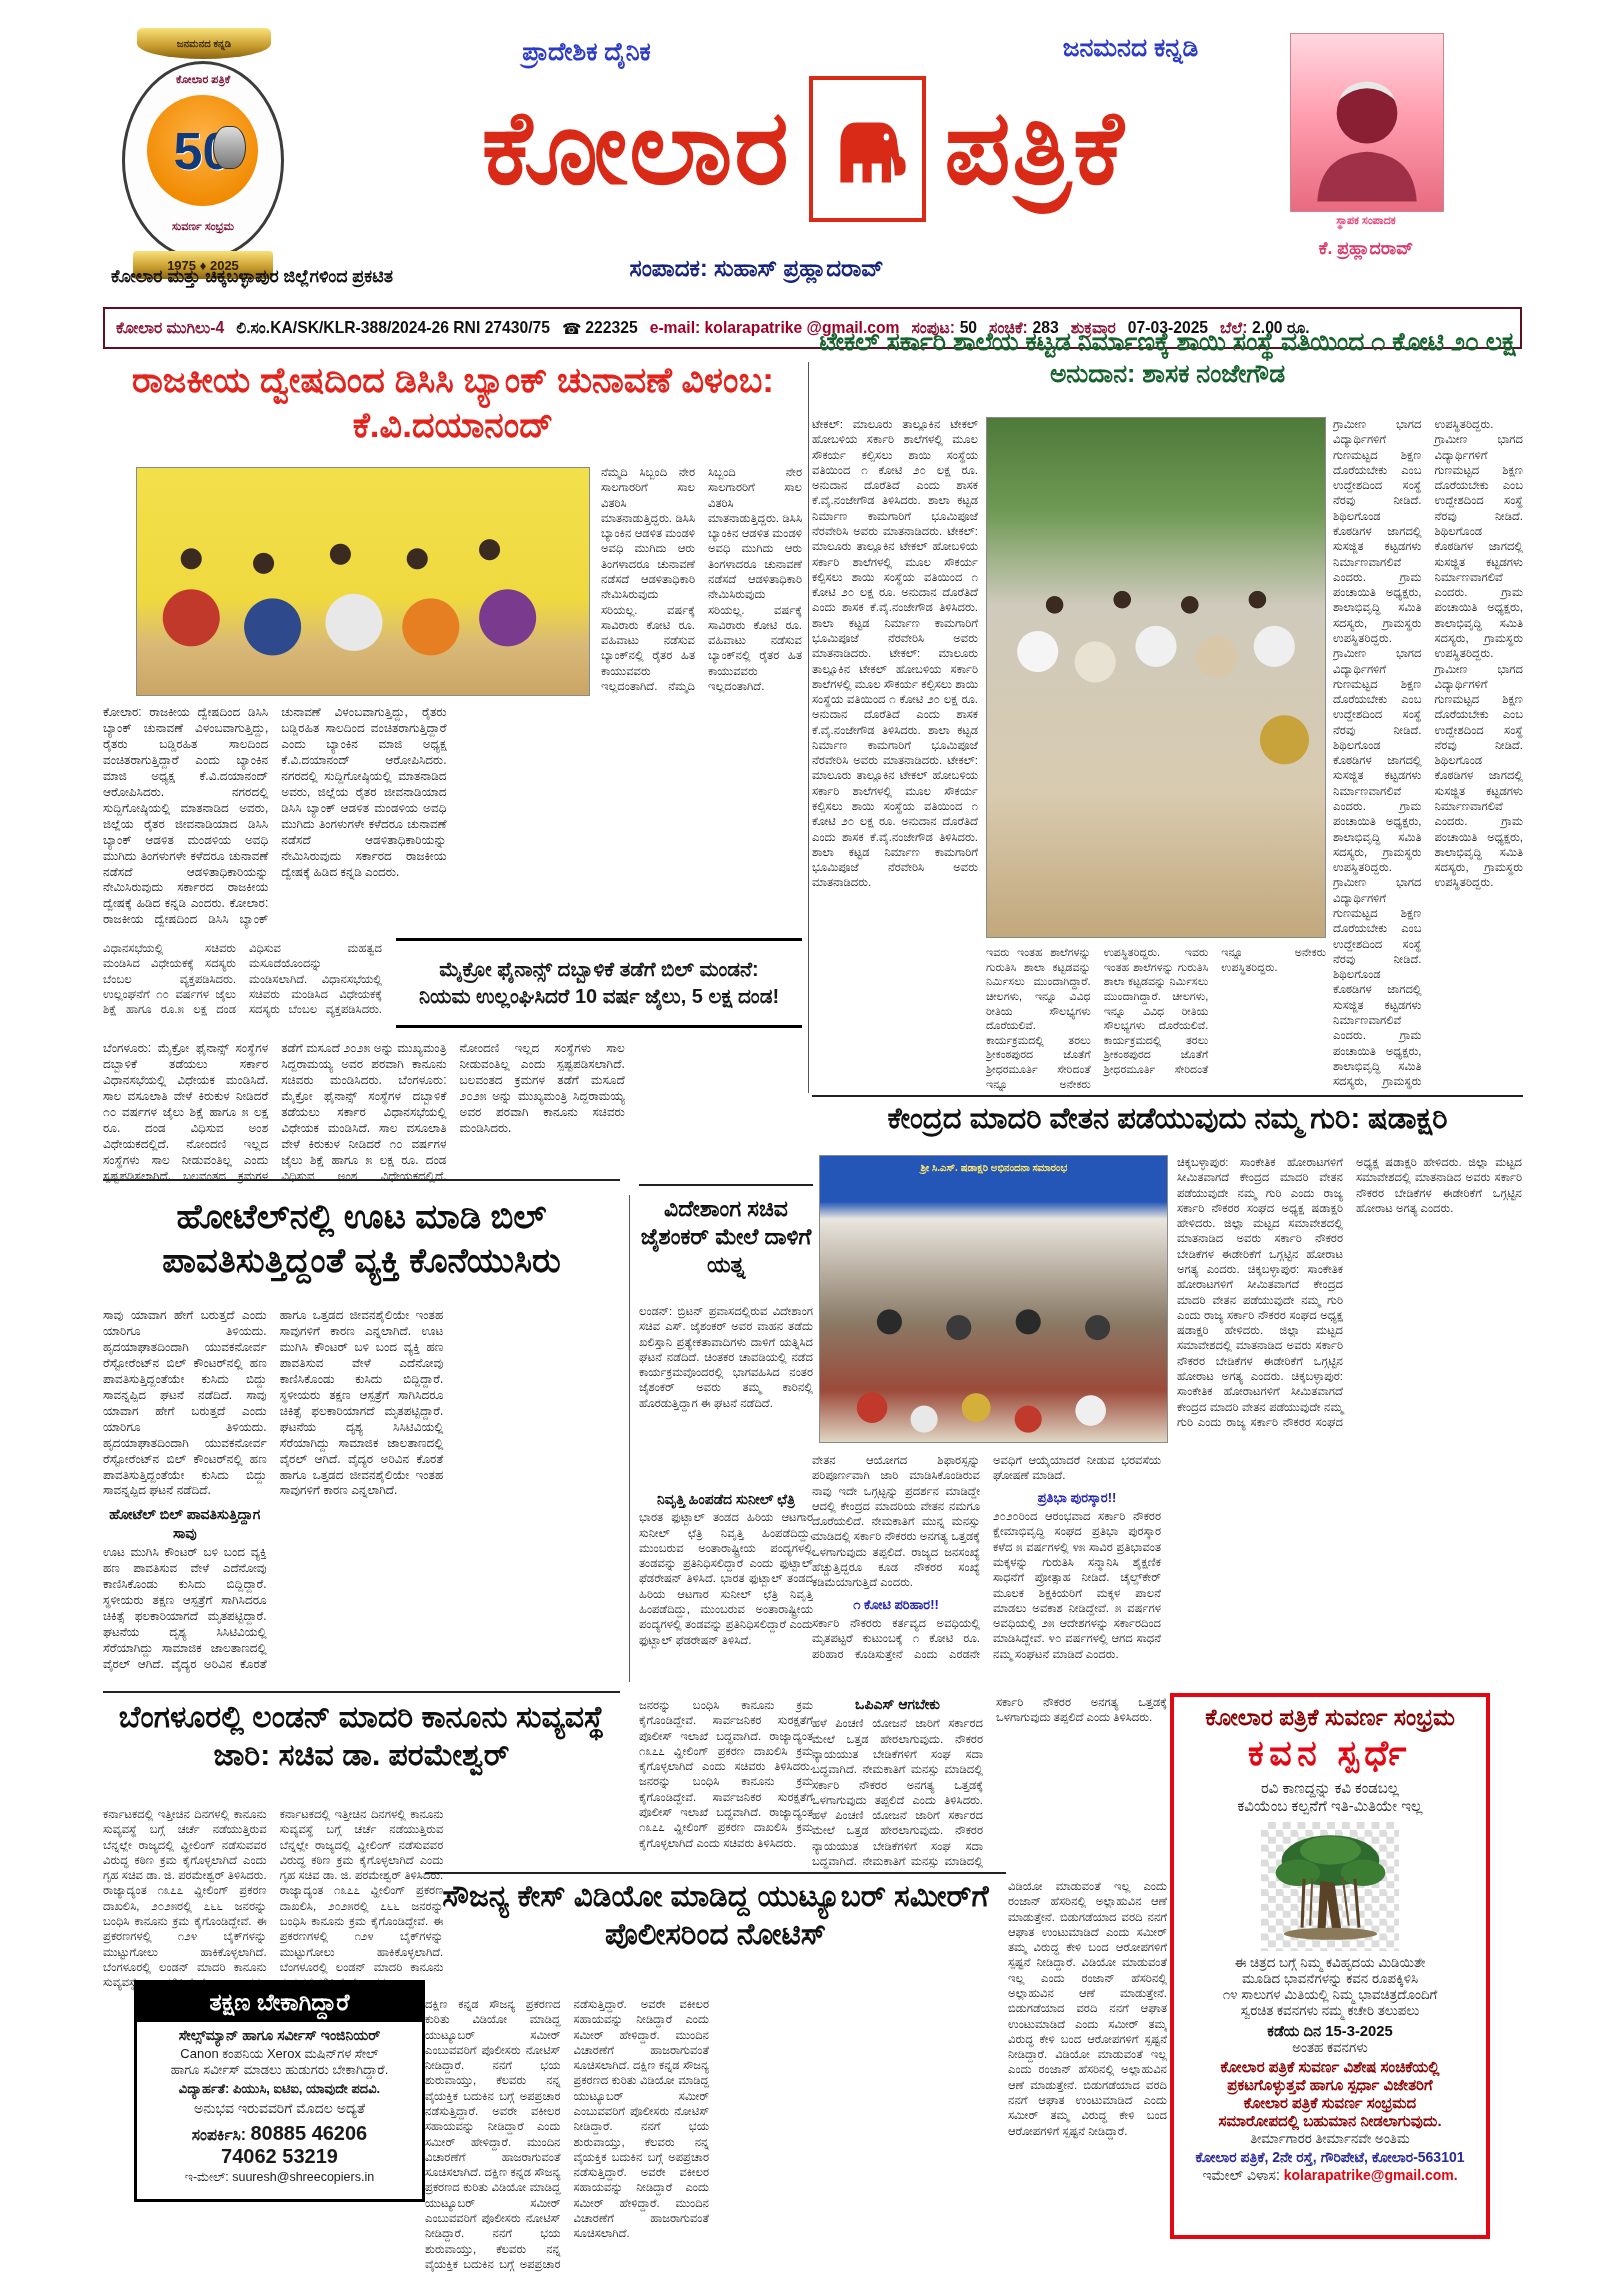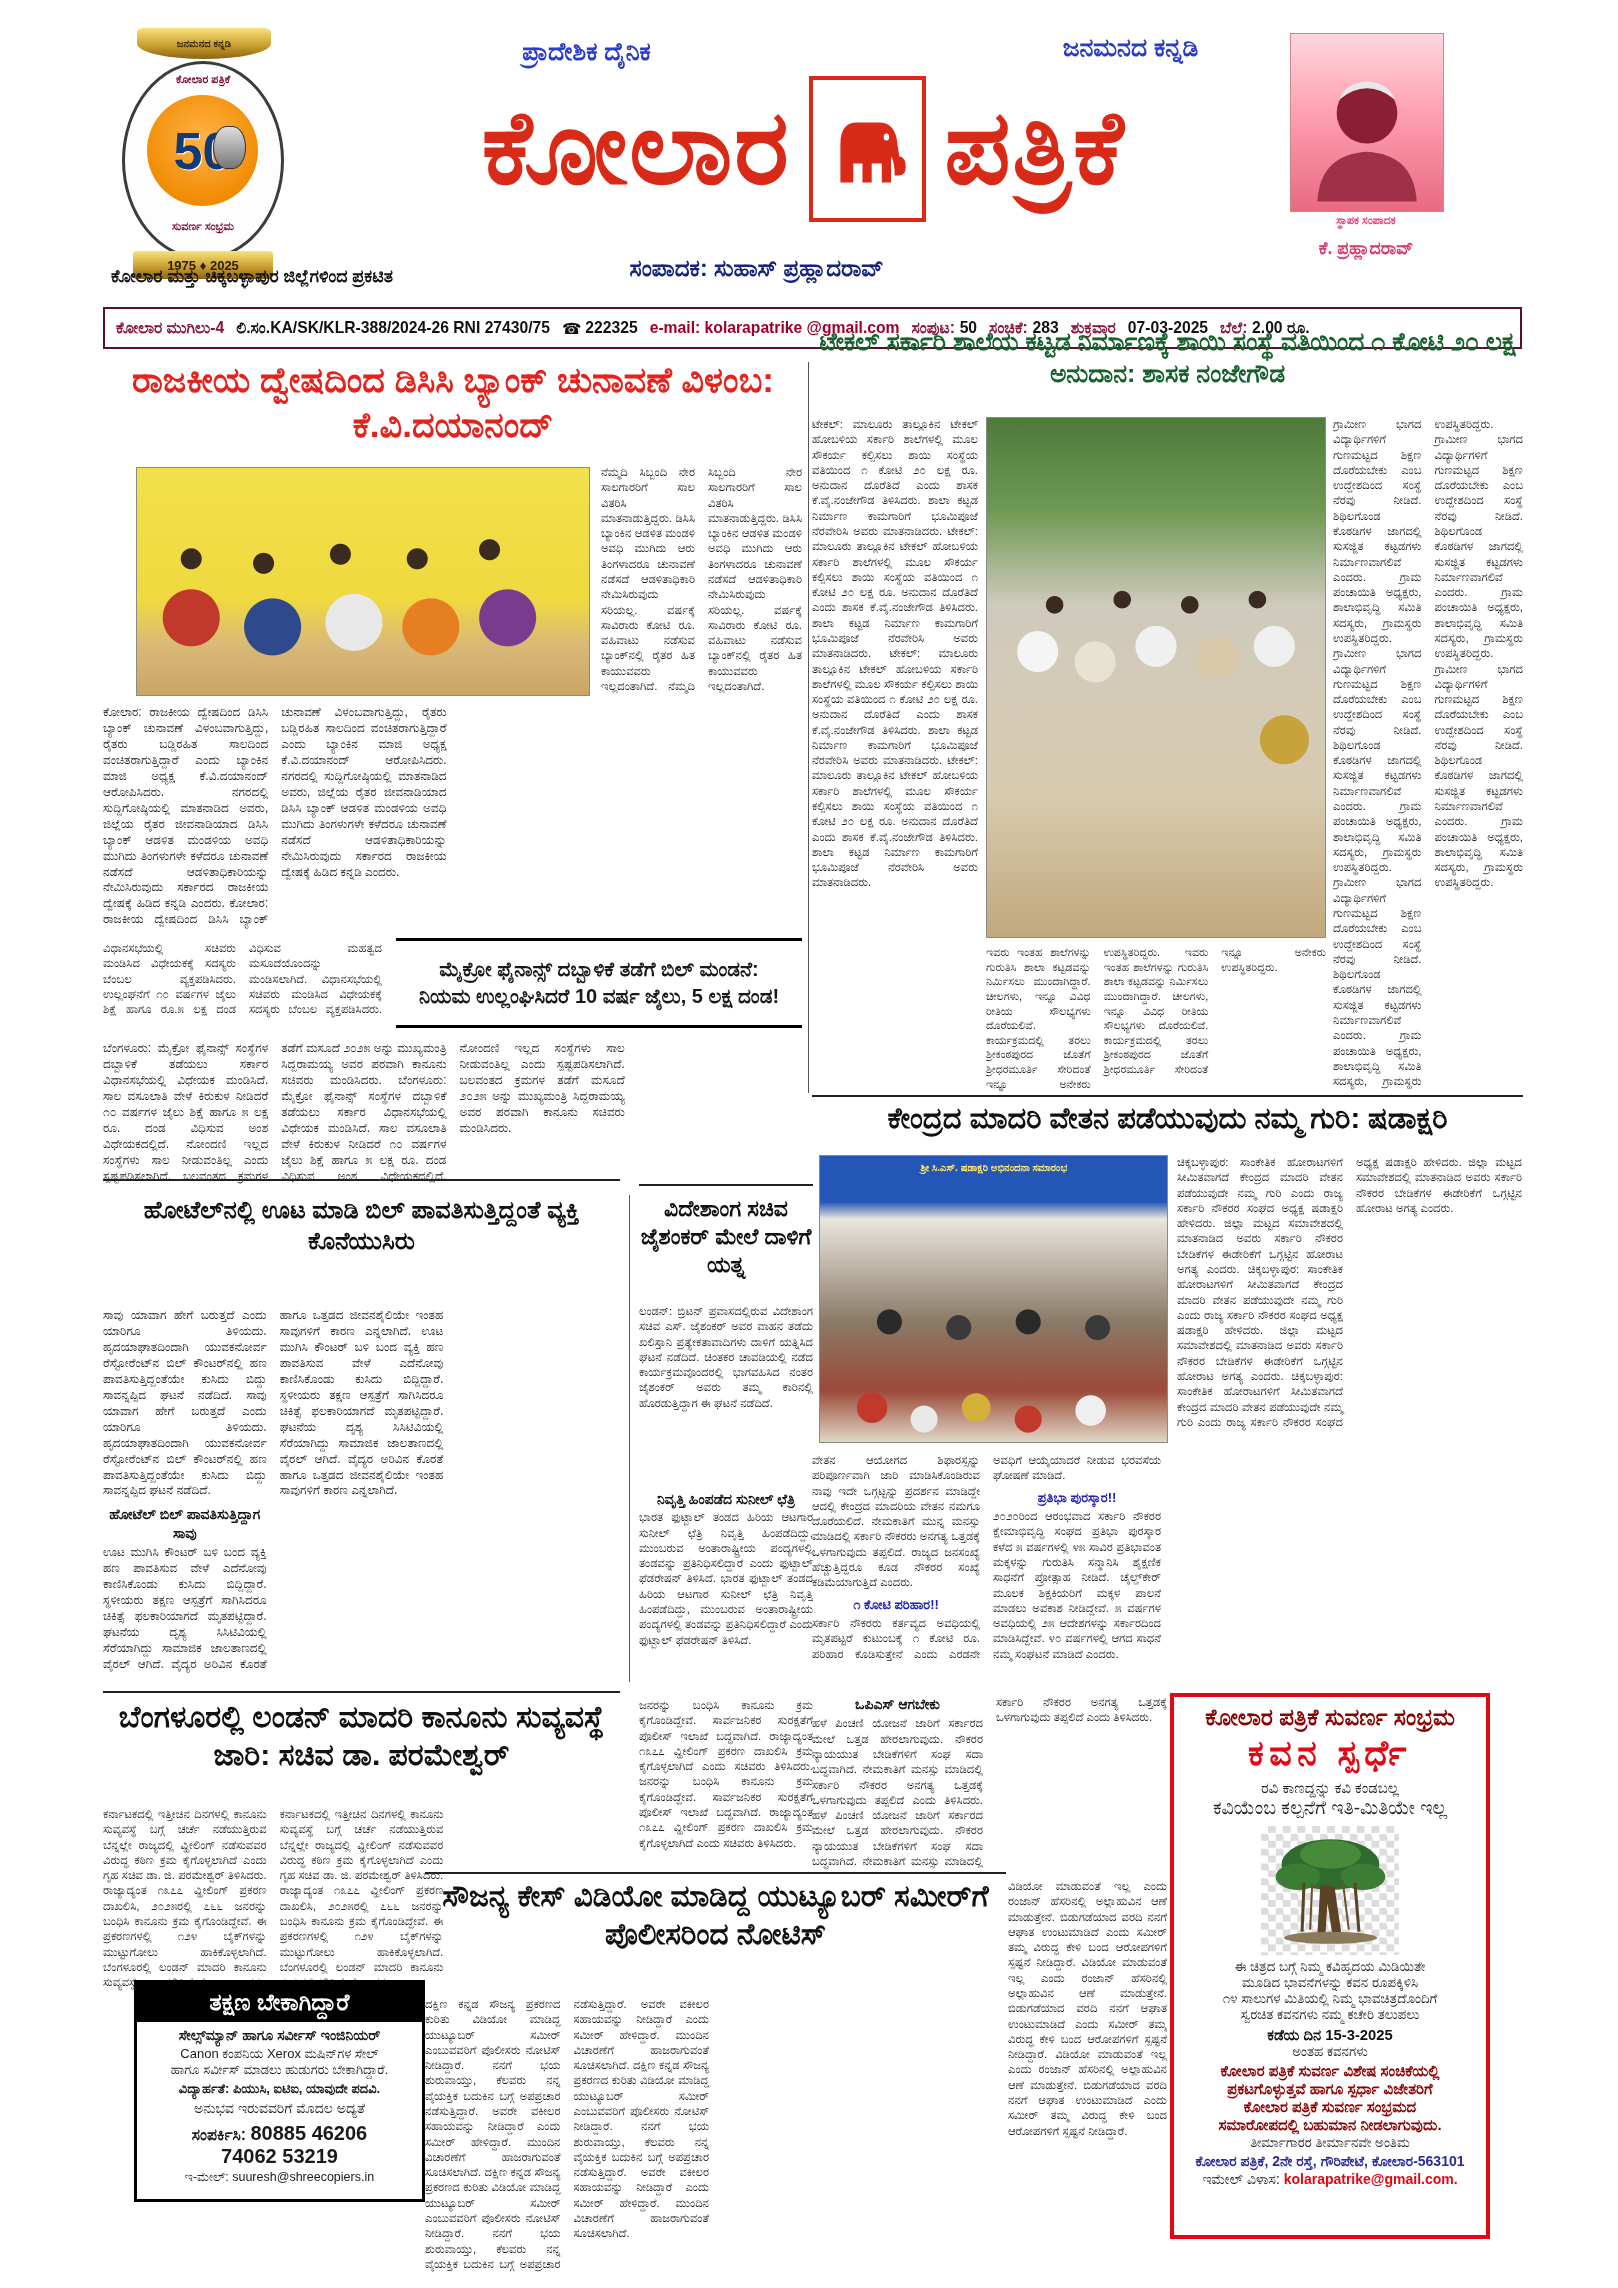--- a/index.html
+++ b/index.html
@@ -162,21 +162,21 @@
   </div>
 
   <div class="abs bodytxt cols2" style="left:812px;top:1695px;width:355px;height:177px;font-size:11.5px">
     <div class="subhead-black" style="margin-top:0">ಒಪಿಎಸ್ ಆಗಬೇಕು</div>
     <div>ಹಳೆ ಪಿಂಚಣಿ ಯೋಜನೆ ಜಾರಿಗೆ ಸರ್ಕಾರದ ಮೇಲೆ ಒತ್ತಡ ಹೇರಲಾಗುವುದು. ನೌಕರರ ನ್ಯಾಯಯುತ ಬೇಡಿಕೆಗಳಿಗೆ ಸಂಘ ಸದಾ ಬದ್ಧವಾಗಿದೆ. ನೇಮಕಾತಿಗೆ ಮನಸ್ಸು ಮಾಡಿದಲ್ಲಿ ಸರ್ಕಾರಿ ನೌಕರರ ಅನಗತ್ಯ ಒತ್ತಡಕ್ಕೆ ಒಳಗಾಗುವುದು ತಪ್ಪಲಿದೆ ಎಂದು ತಿಳಿಸಿದರು. ಹಳೆ ಪಿಂಚಣಿ ಯೋಜನೆ ಜಾರಿಗೆ ಸರ್ಕಾರದ ಮೇಲೆ ಒತ್ತಡ ಹೇರಲಾಗುವುದು. ನೌಕರರ ನ್ಯಾಯಯುತ ಬೇಡಿಕೆಗಳಿಗೆ ಸಂಘ ಸದಾ ಬದ್ಧವಾಗಿದೆ. ನೇಮಕಾತಿಗೆ ಮನಸ್ಸು ಮಾಡಿದಲ್ಲಿ ಸರ್ಕಾರಿ ನೌಕರರ ಅನಗತ್ಯ ಒತ್ತಡಕ್ಕೆ ಒಳಗಾಗುವುದು ತಪ್ಪಲಿದೆ ಎಂದು ತಿಳಿಸಿದರು.</div>
   </div>
   <div class="abs bodytxt" style="left:1008px;top:1879px;width:159px;height:401px;font-size:11.5px">ವಿಡಿಯೋ ಮಾಡುವಂತೆ ಇಲ್ಲ ಎಂದು ರಂಜಾನ್ ಹೆಸರಿನಲ್ಲಿ ಅಲ್ಲಾಹುವಿನ ಆಣೆ ಮಾಡುತ್ತೇನೆ. ಬಿಡುಗಡೆಯಾದ ವರದಿ ನನಗೆ ಆಘಾತ ಉಂಟುಮಾಡಿದೆ ಎಂದು ಸಮೀರ್ ತಮ್ಮ ವಿರುದ್ಧ ಕೇಳಿ ಬಂದ ಆರೋಪಗಳಿಗೆ ಸ್ಪಷ್ಟನೆ ನೀಡಿದ್ದಾರೆ. ವಿಡಿಯೋ ಮಾಡುವಂತೆ ಇಲ್ಲ ಎಂದು ರಂಜಾನ್ ಹೆಸರಿನಲ್ಲಿ ಅಲ್ಲಾಹುವಿನ ಆಣೆ ಮಾಡುತ್ತೇನೆ. ಬಿಡುಗಡೆಯಾದ ವರದಿ ನನಗೆ ಆಘಾತ ಉಂಟುಮಾಡಿದೆ ಎಂದು ಸಮೀರ್ ತಮ್ಮ ವಿರುದ್ಧ ಕೇಳಿ ಬಂದ ಆರೋಪಗಳಿಗೆ ಸ್ಪಷ್ಟನೆ ನೀಡಿದ್ದಾರೆ. ವಿಡಿಯೋ ಮಾಡುವಂತೆ ಇಲ್ಲ ಎಂದು ರಂಜಾನ್ ಹೆಸರಿನಲ್ಲಿ ಅಲ್ಲಾಹುವಿನ ಆಣೆ ಮಾಡುತ್ತೇನೆ. ಬಿಡುಗಡೆಯಾದ ವರದಿ ನನಗೆ ಆಘಾತ ಉಂಟುಮಾಡಿದೆ ಎಂದು ಸಮೀರ್ ತಮ್ಮ ವಿರುದ್ಧ ಕೇಳಿ ಬಂದ ಆರೋಪಗಳಿಗೆ ಸ್ಪಷ್ಟನೆ ನೀಡಿದ್ದಾರೆ.</div>
 
   <div class="abs hline" style="left:103px;top:1179px;width:517px"></div>
   <div class="abs" style="left:103px;top:1195px;width:517px;height:491px">
-    <div class="hl" style="font-size:24px;color:#111;height:105px">ಹೋಟೆಲ್‌ನಲ್ಲಿ ಊಟ ಮಾಡಿ ಬಿಲ್ ಪಾವತಿಸುತ್ತಿದ್ದಂತೆ ವ್ಯಕ್ತಿ ಕೊನೆಯುಸಿರು</div>
+    <div class="hl" style="font-size:34px;color:#111;height:105px">ಹೋಟೆಲ್‌ನಲ್ಲಿ ಊಟ ಮಾಡಿ ಬಿಲ್ ಪಾವತಿಸುತ್ತಿದ್ದಂತೆ ವ್ಯಕ್ತಿ ಕೊನೆಯುಸಿರು</div>
     <div class="abs bodytxt cols3" style="left:0;top:113px;width:517px;height:377px">
       <div>ಸಾವು ಯಾವಾಗ ಹೇಗೆ ಬರುತ್ತದೆ ಎಂದು ಯಾರಿಗೂ ತಿಳಿಯದು. ಹೃದಯಾಘಾತದಿಂದಾಗಿ ಯುವಕನೋರ್ವ ರೆಸ್ಟೋರೆಂಟ್‌ನ ಬಿಲ್ ಕೌಂಟರ್‌ನಲ್ಲಿ ಹಣ ಪಾವತಿಸುತ್ತಿದ್ದಂತೆಯೇ ಕುಸಿದು ಬಿದ್ದು ಸಾವನ್ನಪ್ಪಿದ ಘಟನೆ ನಡೆದಿದೆ. ಸಾವು ಯಾವಾಗ ಹೇಗೆ ಬರುತ್ತದೆ ಎಂದು ಯಾರಿಗೂ ತಿಳಿಯದು. ಹೃದಯಾಘಾತದಿಂದಾಗಿ ಯುವಕನೋರ್ವ ರೆಸ್ಟೋರೆಂಟ್‌ನ ಬಿಲ್ ಕೌಂಟರ್‌ನಲ್ಲಿ ಹಣ ಪಾವತಿಸುತ್ತಿದ್ದಂತೆಯೇ ಕುಸಿದು ಬಿದ್ದು ಸಾವನ್ನಪ್ಪಿದ ಘಟನೆ ನಡೆದಿದೆ.</div>
       <div class="subhead-black">ಹೋಟೆಲ್ ಬಿಲ್ ಪಾವತಿಸುತ್ತಿದ್ದಾಗ ಸಾವು</div>
       <div>ಊಟ ಮುಗಿಸಿ ಕೌಂಟರ್ ಬಳಿ ಬಂದ ವ್ಯಕ್ತಿ ಹಣ ಪಾವತಿಸುವ ವೇಳೆ ಎದೆನೋವು ಕಾಣಿಸಿಕೊಂಡು ಕುಸಿದು ಬಿದ್ದಿದ್ದಾರೆ. ಸ್ಥಳೀಯರು ತಕ್ಷಣ ಆಸ್ಪತ್ರೆಗೆ ಸಾಗಿಸಿದರೂ ಚಿಕಿತ್ಸೆ ಫಲಕಾರಿಯಾಗದೆ ಮೃತಪಟ್ಟಿದ್ದಾರೆ. ಘಟನೆಯ ದೃಶ್ಯ ಸಿಸಿಟಿವಿಯಲ್ಲಿ ಸೆರೆಯಾಗಿದ್ದು ಸಾಮಾಜಿಕ ಜಾಲತಾಣದಲ್ಲಿ ವೈರಲ್ ಆಗಿದೆ. ವೈದ್ಯರ ಅರಿವಿನ ಕೊರತೆ ಹಾಗೂ ಒತ್ತಡದ ಜೀವನಶೈಲಿಯೇ ಇಂತಹ ಸಾವುಗಳಿಗೆ ಕಾರಣ ಎನ್ನಲಾಗಿದೆ. ಊಟ ಮುಗಿಸಿ ಕೌಂಟರ್ ಬಳಿ ಬಂದ ವ್ಯಕ್ತಿ ಹಣ ಪಾವತಿಸುವ ವೇಳೆ ಎದೆನೋವು ಕಾಣಿಸಿಕೊಂಡು ಕುಸಿದು ಬಿದ್ದಿದ್ದಾರೆ. ಸ್ಥಳೀಯರು ತಕ್ಷಣ ಆಸ್ಪತ್ರೆಗೆ ಸಾಗಿಸಿದರೂ ಚಿಕಿತ್ಸೆ ಫಲಕಾರಿಯಾಗದೆ ಮೃತಪಟ್ಟಿದ್ದಾರೆ. ಘಟನೆಯ ದೃಶ್ಯ ಸಿಸಿಟಿವಿಯಲ್ಲಿ ಸೆರೆಯಾಗಿದ್ದು ಸಾಮಾಜಿಕ ಜಾಲತಾಣದಲ್ಲಿ ವೈರಲ್ ಆಗಿದೆ. ವೈದ್ಯರ ಅರಿವಿನ ಕೊರತೆ ಹಾಗೂ ಒತ್ತಡದ ಜೀವನಶೈಲಿಯೇ ಇಂತಹ ಸಾವುಗಳಿಗೆ ಕಾರಣ ಎನ್ನಲಾಗಿದೆ.</div>
     </div>
   </div>
 
   <div class="abs hline" style="left:639px;top:1184px;width:174px"></div>
   <div class="abs vline" style="left:629px;top:1195px;height:487px"></div>
   <div class="abs" style="left:639px;top:1195px;width:174px;height:491px">
@@ -214,21 +214,21 @@
   <div class="abs hline" style="left:425px;top:1872px;width:581px"></div>
   <div class="abs" style="left:425px;top:1877px;width:581px;height:406px">
     <div class="hl" style="font-size:29.5px;color:#111;height:114px">ಸೌಜನ್ಯ ಕೇಸ್ ವಿಡಿಯೋ ಮಾಡಿದ್ದ ಯುಟ್ಯೂಬರ್ ಸಮೀರ್‌ಗೆ ಪೊಲೀಸರಿಂದ ನೋಟಿಸ್</div>
     <div class="abs bodytxt cols4" style="left:0;top:120px;width:581px;height:282px;font-size:11.5px">ದಕ್ಷಿಣ ಕನ್ನಡ ಸೌಜನ್ಯ ಪ್ರಕರಣದ ಕುರಿತು ವಿಡಿಯೋ ಮಾಡಿದ್ದ ಯುಟ್ಯೂಬರ್ ಸಮೀರ್ ಎಂಬುವವರಿಗೆ ಪೊಲೀಸರು ನೋಟಿಸ್ ನೀಡಿದ್ದಾರೆ. ನನಗೆ ಭಯ ಶುರುವಾಯ್ತು, ಕೆಲವರು ನನ್ನ ವೈಯಕ್ತಿಕ ಬದುಕಿನ ಬಗ್ಗೆ ಅಪಪ್ರಚಾರ ನಡೆಸುತ್ತಿದ್ದಾರೆ. ಅವರೇ ವಕೀಲರ ಸಹಾಯವನ್ನು ನೀಡಿದ್ದಾರೆ ಎಂದು ಸಮೀರ್ ಹೇಳಿದ್ದಾರೆ. ಮುಂದಿನ ವಿಚಾರಣೆಗೆ ಹಾಜರಾಗುವಂತೆ ಸೂಚಿಸಲಾಗಿದೆ. ದಕ್ಷಿಣ ಕನ್ನಡ ಸೌಜನ್ಯ ಪ್ರಕರಣದ ಕುರಿತು ವಿಡಿಯೋ ಮಾಡಿದ್ದ ಯುಟ್ಯೂಬರ್ ಸಮೀರ್ ಎಂಬುವವರಿಗೆ ಪೊಲೀಸರು ನೋಟಿಸ್ ನೀಡಿದ್ದಾರೆ. ನನಗೆ ಭಯ ಶುರುವಾಯ್ತು, ಕೆಲವರು ನನ್ನ ವೈಯಕ್ತಿಕ ಬದುಕಿನ ಬಗ್ಗೆ ಅಪಪ್ರಚಾರ ನಡೆಸುತ್ತಿದ್ದಾರೆ. ಅವರೇ ವಕೀಲರ ಸಹಾಯವನ್ನು ನೀಡಿದ್ದಾರೆ ಎಂದು ಸಮೀರ್ ಹೇಳಿದ್ದಾರೆ. ಮುಂದಿನ ವಿಚಾರಣೆಗೆ ಹಾಜರಾಗುವಂತೆ ಸೂಚಿಸಲಾಗಿದೆ. ದಕ್ಷಿಣ ಕನ್ನಡ ಸೌಜನ್ಯ ಪ್ರಕರಣದ ಕುರಿತು ವಿಡಿಯೋ ಮಾಡಿದ್ದ ಯುಟ್ಯೂಬರ್ ಸಮೀರ್ ಎಂಬುವವರಿಗೆ ಪೊಲೀಸರು ನೋಟಿಸ್ ನೀಡಿದ್ದಾರೆ. ನನಗೆ ಭಯ ಶುರುವಾಯ್ತು, ಕೆಲವರು ನನ್ನ ವೈಯಕ್ತಿಕ ಬದುಕಿನ ಬಗ್ಗೆ ಅಪಪ್ರಚಾರ ನಡೆಸುತ್ತಿದ್ದಾರೆ. ಅವರೇ ವಕೀಲರ ಸಹಾಯವನ್ನು ನೀಡಿದ್ದಾರೆ ಎಂದು ಸಮೀರ್ ಹೇಳಿದ್ದಾರೆ. ಮುಂದಿನ ವಿಚಾರಣೆಗೆ ಹಾಜರಾಗುವಂತೆ ಸೂಚಿಸಲಾಗಿದೆ.</div>
   </div>
 
   <div class="abs contestbox" style="left:1170px;top:1693px;width:320px;height:546px">
     <div style="font-size:23px;font-weight:800;color:#8b0000;margin-top:7.4px">ಕೋಲಾರ ಪತ್ರಿಕೆ ಸುವರ್ಣ ಸಂಭ್ರಮ</div>
     <div style="font-size:35px;font-weight:800;color:#e30613;letter-spacing:5.5px;margin-top:1.8px">ಕವನ ಸ್ಪರ್ಧೆ</div>
     <div style="font-size:14.8px;color:#222;margin-top:5.5px">ರವಿ ಕಾಣದ್ದನ್ನು ಕವಿ ಕಂಡಬಲ್ಲ</div>
-    <div style="font-size:19px;color:#222">ಕವಿಯೆಂಬ ಕಲ್ಪನೆಗೆ ಇತಿ-ಮಿತಿಯೇ ಇಲ್ಲ</div>
+    <div style="font-size:15px;color:#222">ಕವಿಯೆಂಬ ಕಲ್ಪನೆಗೆ ಇತಿ-ಮಿತಿಯೇ ಇಲ್ಲ</div>
     <div class="checker" style="width:138px;height:129px;margin:7.4px auto 3.7px auto;display:flex;align-items:center;justify-content:center">
       <svg viewBox="0 0 120 120" width="129" height="122">
         <ellipse cx="60" cy="34" rx="48" ry="25" fill="#2f6b2f"></ellipse>
         <ellipse cx="28" cy="46" rx="22" ry="13" fill="#3b7d33"></ellipse>
         <ellipse cx="92" cy="46" rx="22" ry="13" fill="#3b7d33"></ellipse>
         <ellipse cx="60" cy="24" rx="30" ry="14" fill="#468a3a"></ellipse>
         <path d="M50 54 L47 104 H55 L57 72 L62 104 H71 L64 56 Z" fill="#5a4326"></path>
         <line x1="34" y1="52" x2="32" y2="100" stroke="#5a4326" stroke-width="3"></line>
         <line x1="84" y1="52" x2="88" y2="100" stroke="#5a4326" stroke-width="3"></line>
         <line x1="72" y1="50" x2="78" y2="98" stroke="#6b5232" stroke-width="2"></line>

